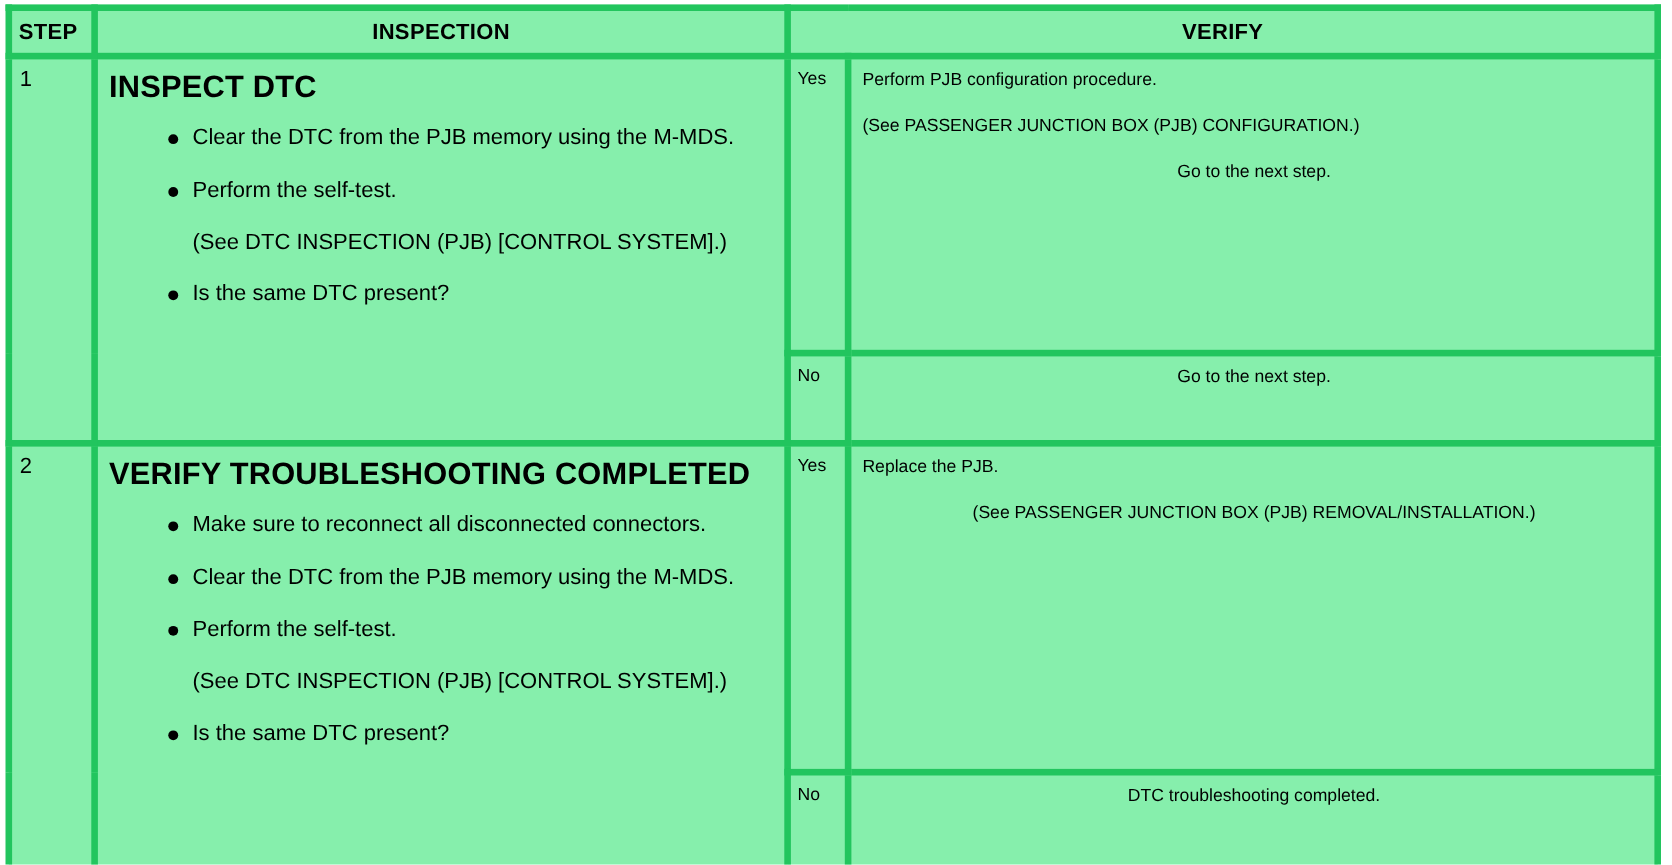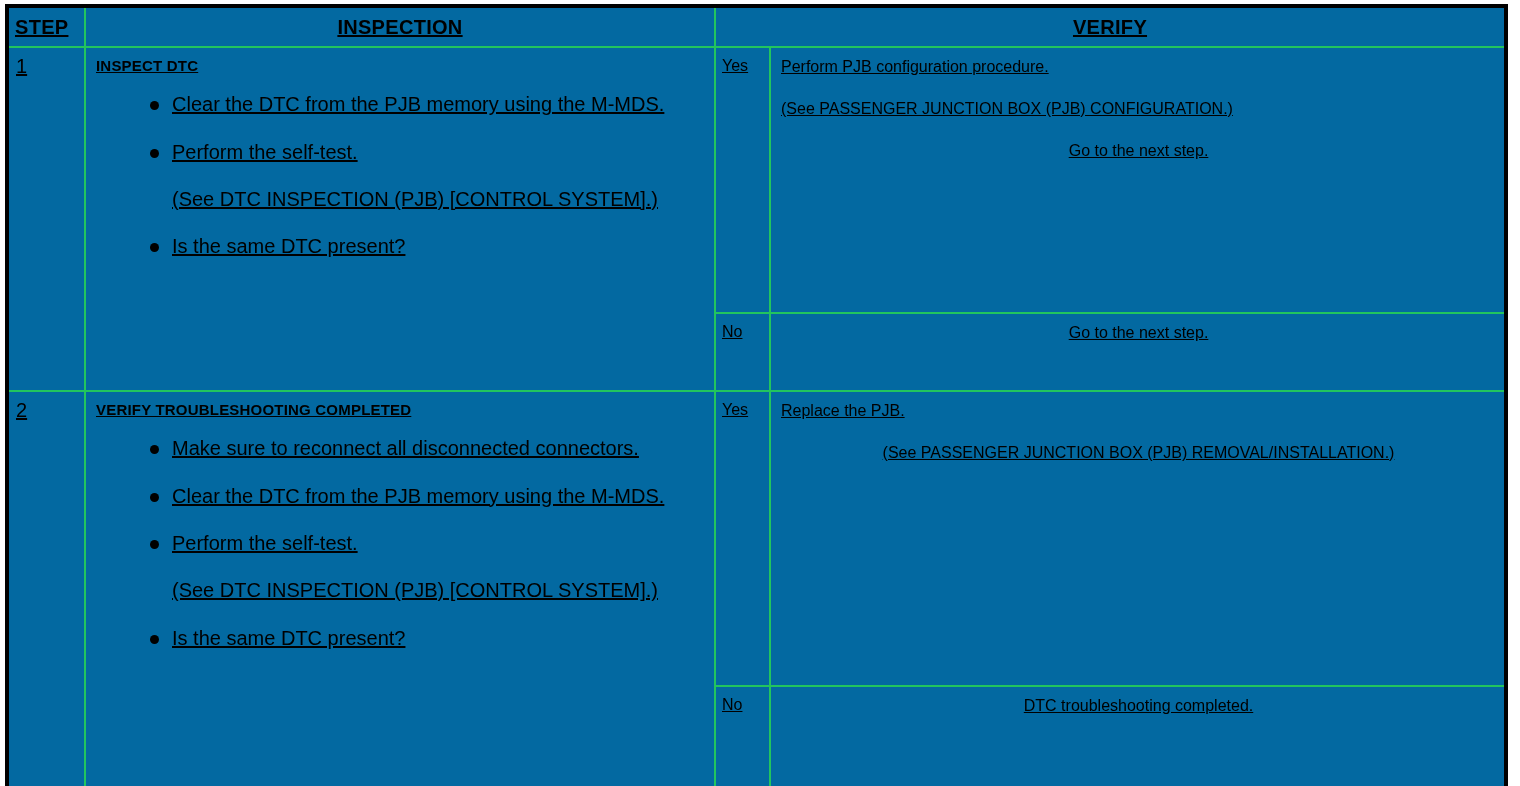--- a/index.html
+++ b/index.html
@@ -25,25 +25,24 @@
   table.ts-table {
     border-collapse: collapse;
     table-layout: fixed;
     width: 1503px;
     margin: 4px 0 0 5px;
     background: #ffffff;
   }
 
   table.ts-table td,
   table.ts-table th {
-    border: 2px solid #22c55e;
+    border: 6px solid #22c55e;
     vertical-align: top;
     padding: 0;
-    background: #0369a1;
-    text-decoration: underline;
+    background: #86efac;
   }
 
   
   table.ts-table {
     border: 4px solid #000000;
   }
 
   col.c-step   { width: 78px; }
   col.c-insp   { width: 630px; }
   col.c-yn     { width: 55px; }
@@ -82,21 +81,21 @@
   }
 
   .cell-action {
     font-size: 20px;
     padding: 9px 8px 10px 10px !important;
     line-height: 1.2;
   }
 
   .insp-title {
     font-weight: bold;
-    font-size: 15px;
+    font-size: 28px;
     letter-spacing: 0.2px;
     margin: 0 0 16px 0;
     line-height: 1.15;
   }
 
   ul.insp-list {
     list-style: none;
     margin: 0;
     padding: 0;
   }

